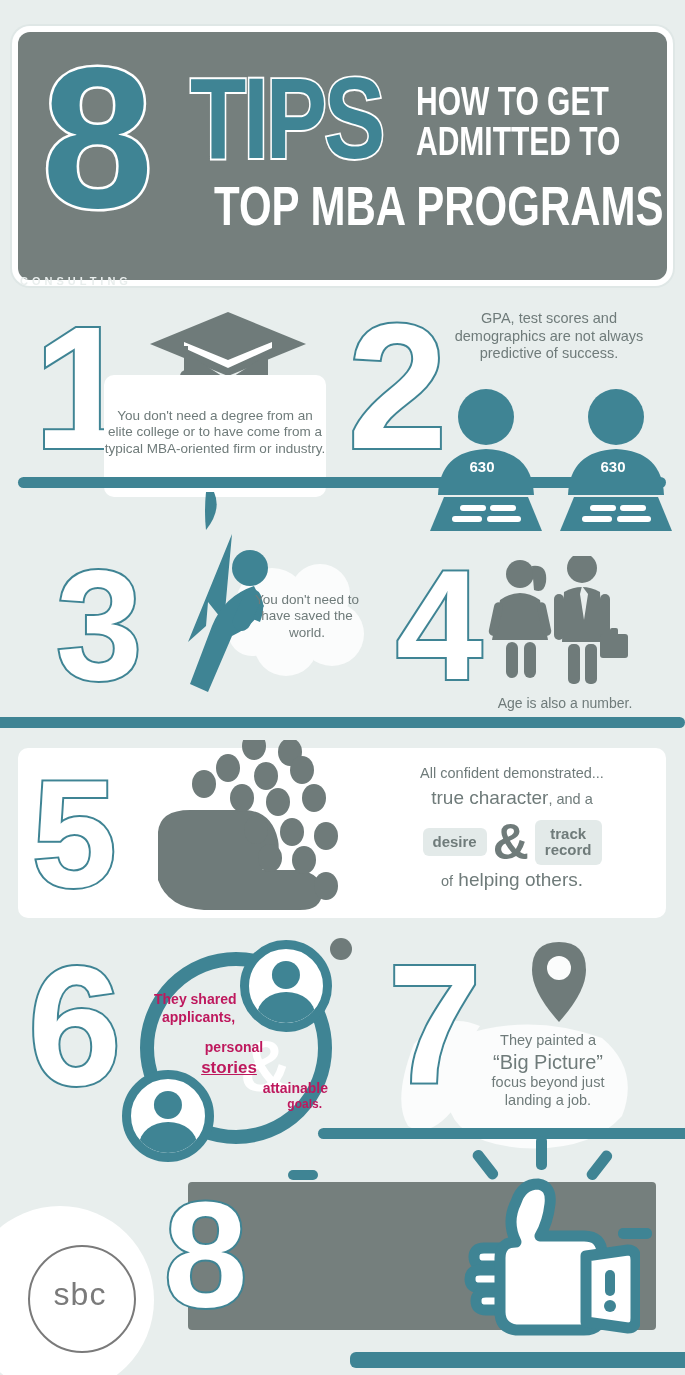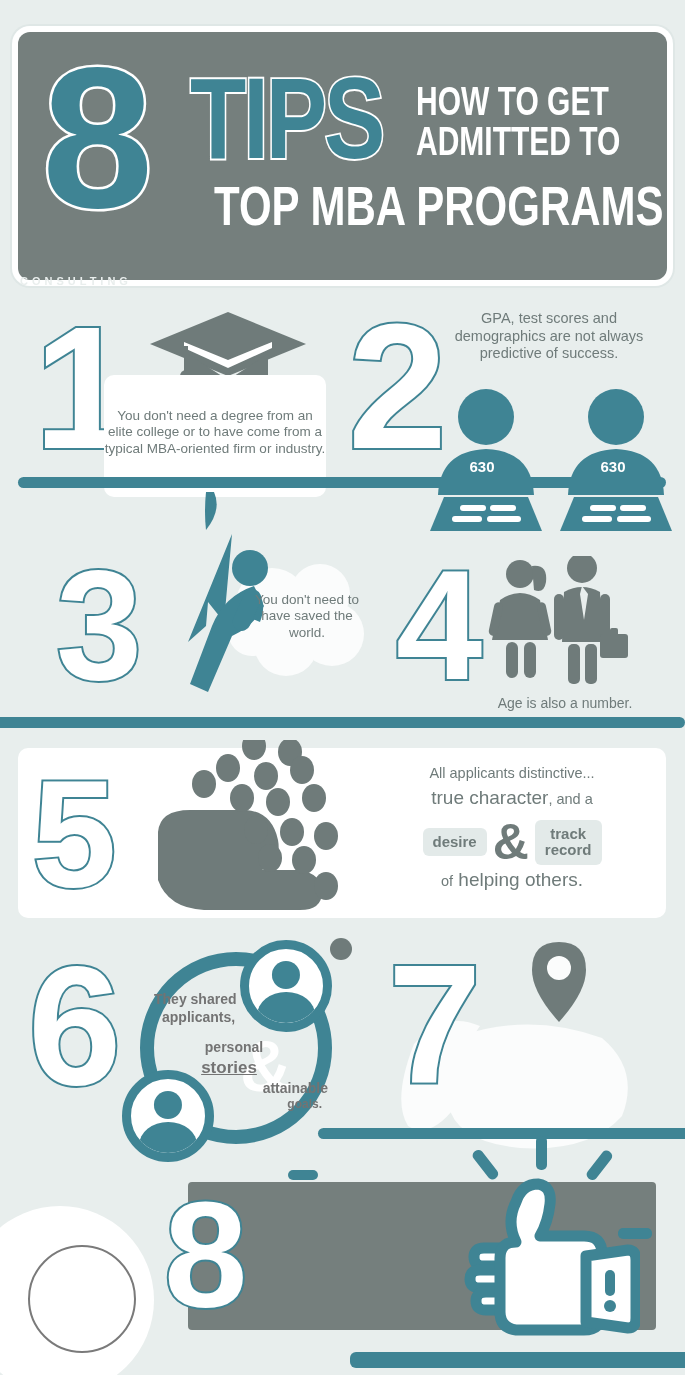--- a/index.html
+++ b/index.html
@@ -122,21 +122,21 @@
 
   
   #tip6-num{left:28px;top:942px;font-size:168px;line-height:168px;}
   #tip6-ring{left:140px;top:952px;width:192px;height:192px;border:14px solid #3f8494;border-radius:50%;box-sizing:border-box;}
   #amp6{left:240px;top:1030px;font-size:72px;line-height:72px;color:#ffffff;font-weight:bold;}
   .avatar{border-radius:50%;background:#ffffff;border:9px solid #3f8494;box-sizing:border-box;overflow:hidden;position:absolute;}
   #av-a{left:240px;top:940px;width:92px;height:92px;}
   #av-b{left:122px;top:1070px;width:92px;height:92px;}
   .av-head{position:absolute;left:50%;top:16%;width:38%;height:38%;background:#3f8494;border-radius:50%;transform:translateX(-50%);}
   .av-body{position:absolute;left:50%;top:58%;width:78%;height:62%;background:#3f8494;border-radius:50% 50% 0 0;transform:translateX(-50%);}
-  #tip6-text{left:140px;top:990px;width:192px;font-size:14px;color:#737373;font-weight:bold;line-height:1.3;}
+  #tip6-text{left:140px;top:990px;width:192px;font-size:14px;color:#be185d;font-weight:bold;line-height:1.3;}
   #tip6-text .l{text-align:left;}
   #tip6-text .c{text-align:center;}
   #tip6-text .r{text-align:right;}
 
   
   #tip7-map{left:390px;top:1000px;width:250px;height:160px;}
   #tip7-num{left:388px;top:940px;font-size:168px;line-height:168px;}
   #tip7-pin{left:528px;top:940px;width:62px;height:84px;}
   #tip7-text{left:448px;top:1032px;width:200px;text-align:center;font-size:14.5px;}
   #tip7-text .big{font-size:20px;}
@@ -288,21 +288,21 @@
       <ellipse cx="164" cy="58" rx="12" ry="14"></ellipse>
       <ellipse cx="106" cy="90" rx="12" ry="14"></ellipse>
       <ellipse cx="142" cy="92" rx="12" ry="14"></ellipse>
       <ellipse cx="176" cy="96" rx="12" ry="14"></ellipse>
       <ellipse cx="120" cy="118" rx="12" ry="14"></ellipse>
       <ellipse cx="154" cy="120" rx="12" ry="14"></ellipse>
       <ellipse cx="176" cy="146" rx="12" ry="14"></ellipse>
     </g>
   </svg>
 
-  <div class="abs body-text" id="tip5-l1">All applicants distinctive...</div>
+  <div class="abs body-text" id="tip5-l1">All confident demonstrated...</div>
   <div class="abs body-text" id="tip5-l2"><span>true character</span><span style="font-size:14.5px;">, and a</span></div>
   <div class="abs" id="tip5-row">
     <div class="pill">desire</div>
     <div id="amp5">&amp;</div>
     <div class="pill">
         <div>track</div>
         <div>record</div>
       </div>
   </div>
   <div class="abs body-text" id="tip5-l3"><span style="font-size:14.5px;">of</span> <span>helping others.</span></div>
@@ -332,20 +332,26 @@
 
   <svg class="abs" id="tip7-map" viewBox="0 0 250 160">
     <path d="M24 44 Q54 10 90 26 Q72 50 96 62 Q60 72 66 106 Q40 140 18 126 Q2 100 24 44 Z" fill="#fbfcfc"></path>
     <path d="M70 36 Q140 12 212 38 Q250 70 232 116 Q200 152 130 148 Q66 142 58 104 Q54 62 70 36 Z" fill="#fbfcfc"></path>
   </svg>
   <div class="abs bignum" id="tip7-num">7</div>
   <svg class="abs" id="tip7-pin" viewBox="0 0 62 84">
     <path d="M31 2 Q58 2 58 30 Q58 52 31 82 Q4 52 4 30 Q4 2 31 2 Z" fill="#6f7b7a"></path>
     <circle cx="31" cy="28" r="12" fill="#fbfcfc"></circle>
   </svg>
+  <div class="abs body-text" id="tip7-text">
+    <div>They painted a</div>
+    <div class="big">“Big Picture”</div>
+    <div>focus beyond just</div>
+    <div>landing a job.</div>
+  </div>
   <div class="abs divider" id="div3"></div>
   <svg class="abs" style="left:452px;top:1136px;width:180px;height:64px;" viewBox="0 0 180 64">
     <rect x="84" y="0" width="11" height="34" rx="5" fill="#3f8494"></rect>
     <rect x="28" y="12" width="11" height="34" rx="5" fill="#3f8494" transform="rotate(-38 33 29)"></rect>
     <rect x="142" y="12" width="11" height="34" rx="5" fill="#3f8494" transform="rotate(38 147 29)"></rect>
   </svg>
 
   <div class="abs" id="tip8-card"></div>
   <div class="abs bignum" id="tip8-num">8</div>
 
@@ -363,16 +369,17 @@
 
   <svg class="abs" style="left:288px;top:1162px;width:30px;height:26px;" viewBox="0 0 30 26">
       <rect x="0" y="8" width="30" height="10" rx="5" fill="#3f8494"></rect>
     </svg>
   <svg class="abs" style="left:618px;top:1228px;width:34px;height:12px;" viewBox="0 0 34 12">
       <rect x="0" y="0" width="34" height="11" rx="5" fill="#3f8494"></rect>
     </svg>
 
   <div class="abs" id="logo-circle"></div>
   <div class="abs" id="logo-ring"></div>
+  <div class="abs" id="logo-text">sbc</div>
 
   <div class="abs divider" id="div4"></div>
 
 </div>
 
 </body></html>

